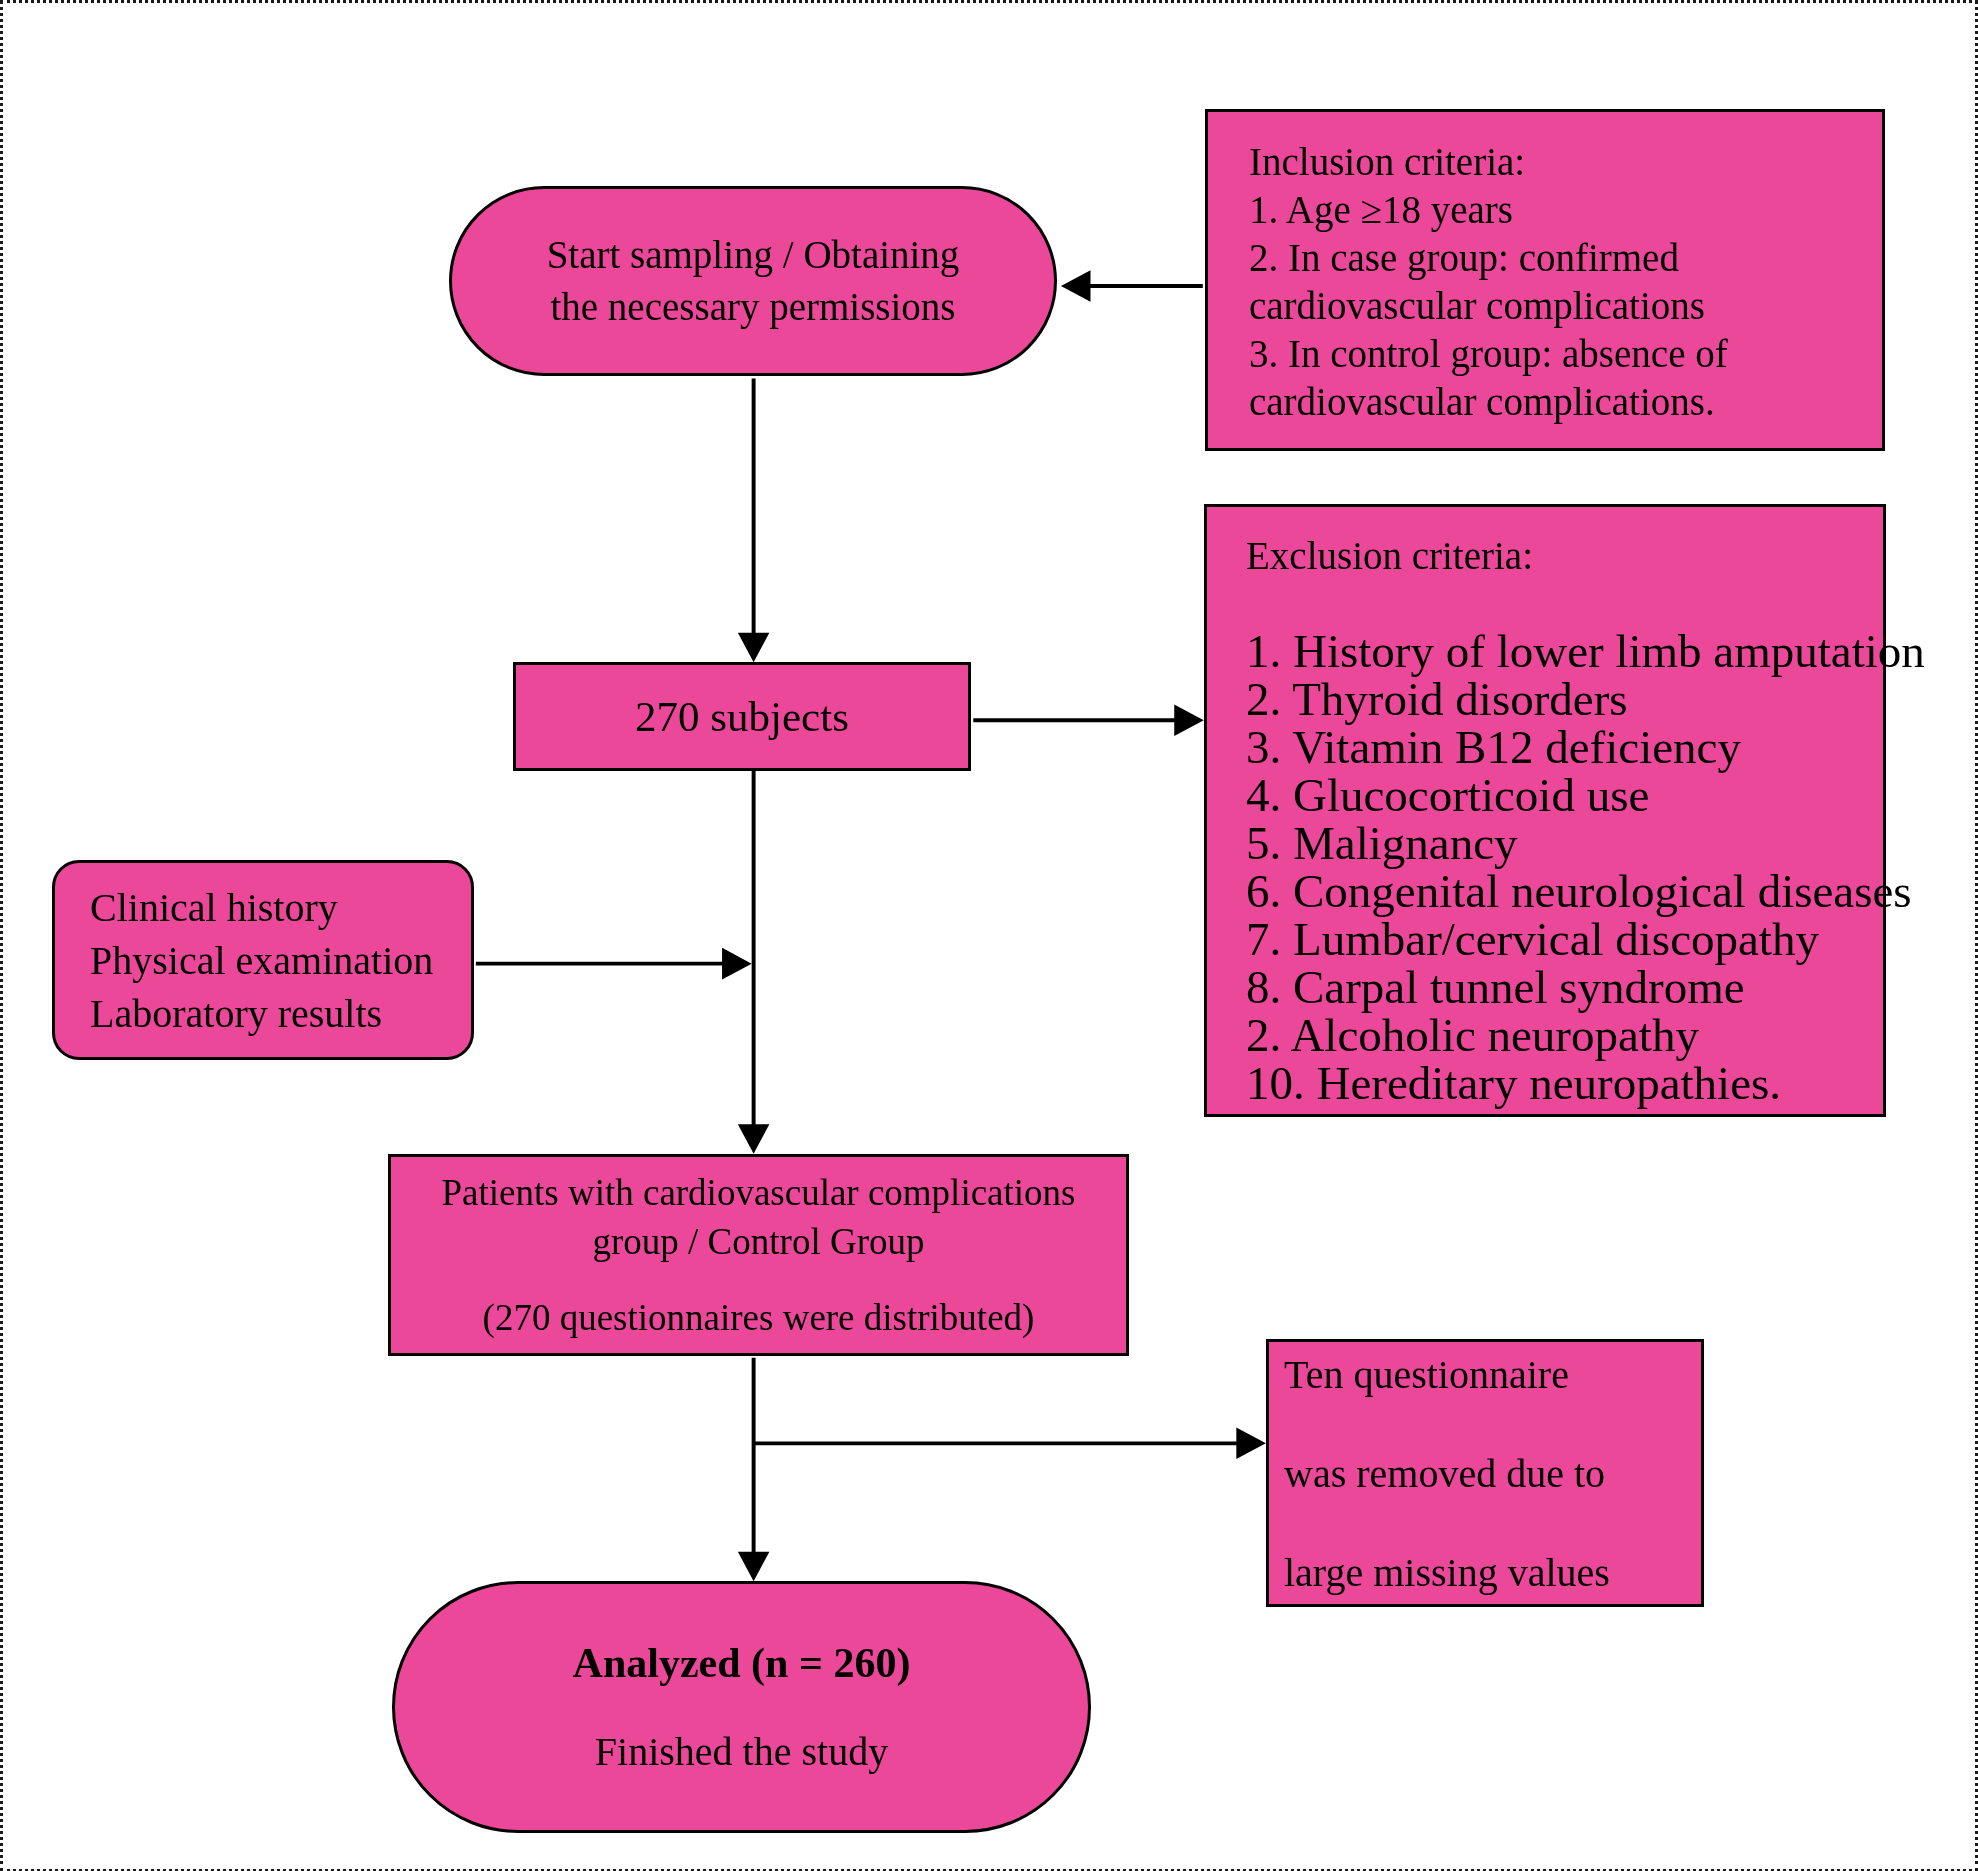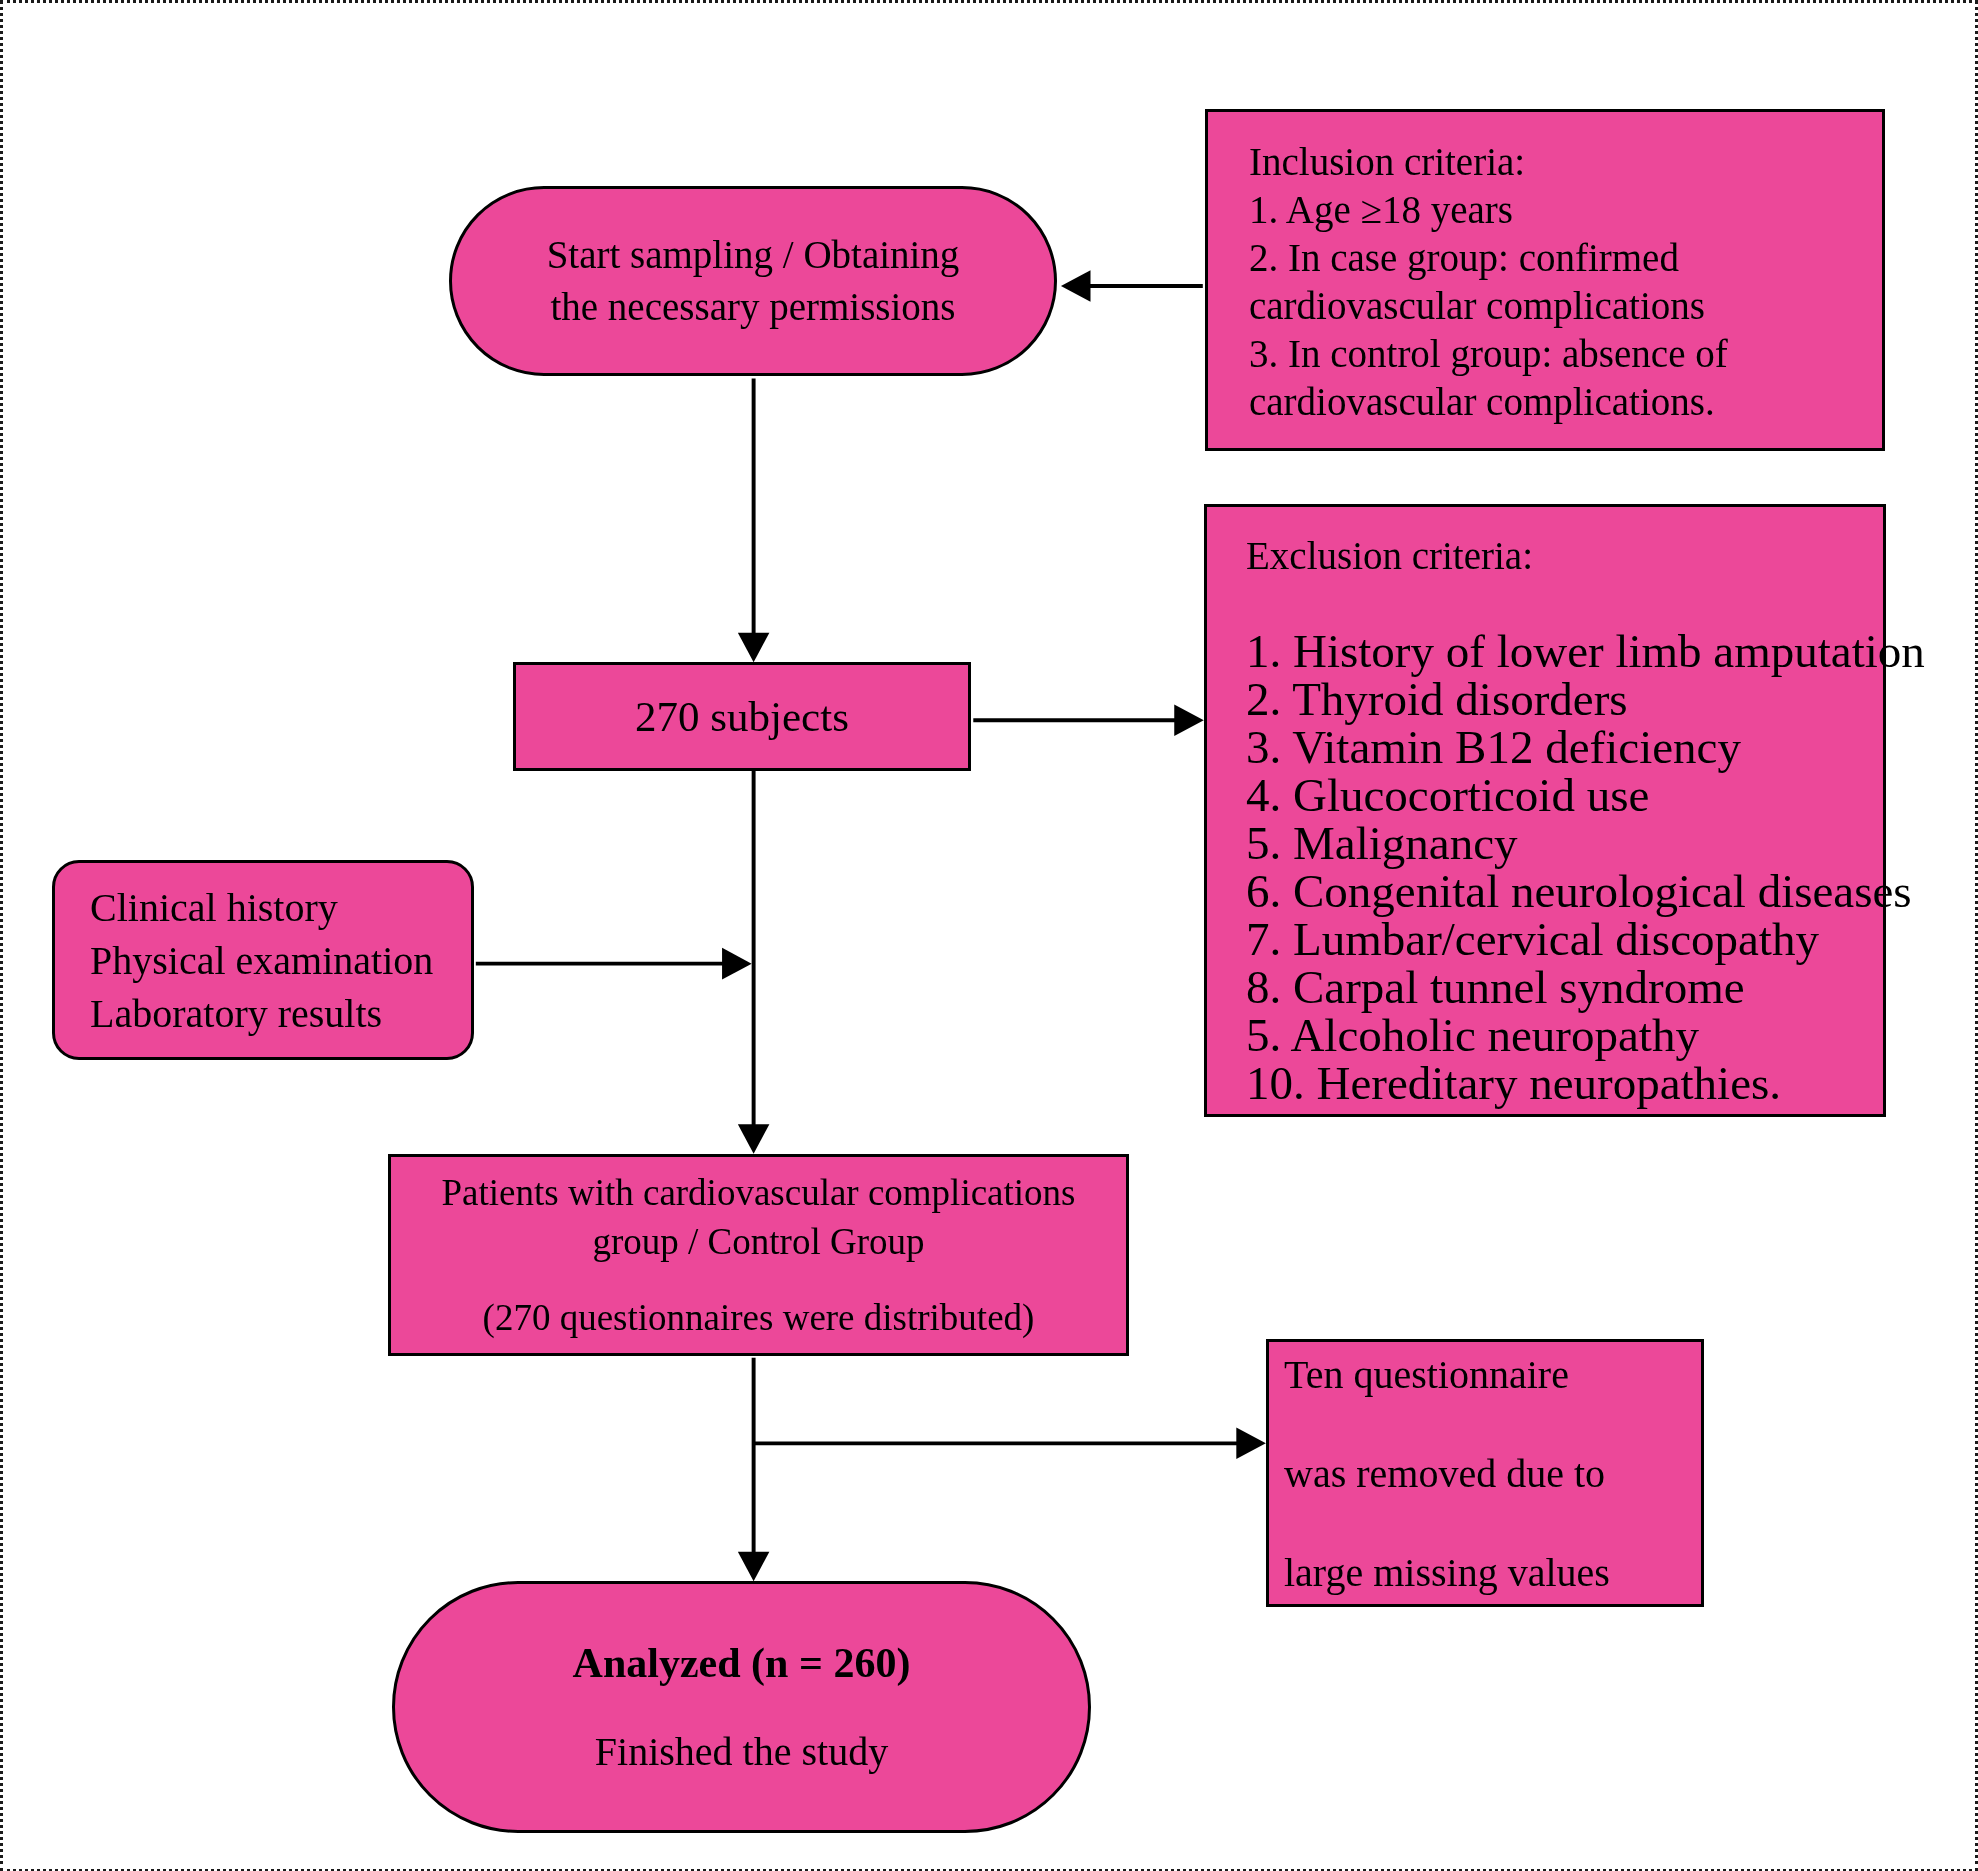--- a/index.html
+++ b/index.html
@@ -118,21 +118,21 @@
   <div class="node exclusion-box" style="justify-content:flex-start;">
     <div class="ex-title">Exclusion criteria:</div>
     <div class="ex-item">1. History of lower limb amputation</div>
     <div class="ex-item">2. Thyroid disorders</div>
     <div class="ex-item">3. Vitamin B12 deficiency</div>
     <div class="ex-item">4. Glucocorticoid use</div>
     <div class="ex-item">5. Malignancy</div>
     <div class="ex-item">6. Congenital neurological diseases</div>
     <div class="ex-item">7. Lumbar/cervical discopathy</div>
     <div class="ex-item">8. Carpal tunnel syndrome</div>
-    <div class="ex-item">5. Alcoholic neuropathy</div>
+    <div class="ex-item">2. Alcoholic neuropathy</div>
     <div class="ex-item">10. Hereditary neuropathies.</div>
   </div>
 
   <div class="node leftalign clinical-box">
     <div>Clinical history</div>
     <div>Physical examination</div>
     <div>Laboratory results</div>
   </div>
 
   <div class="node centered patients-box">

